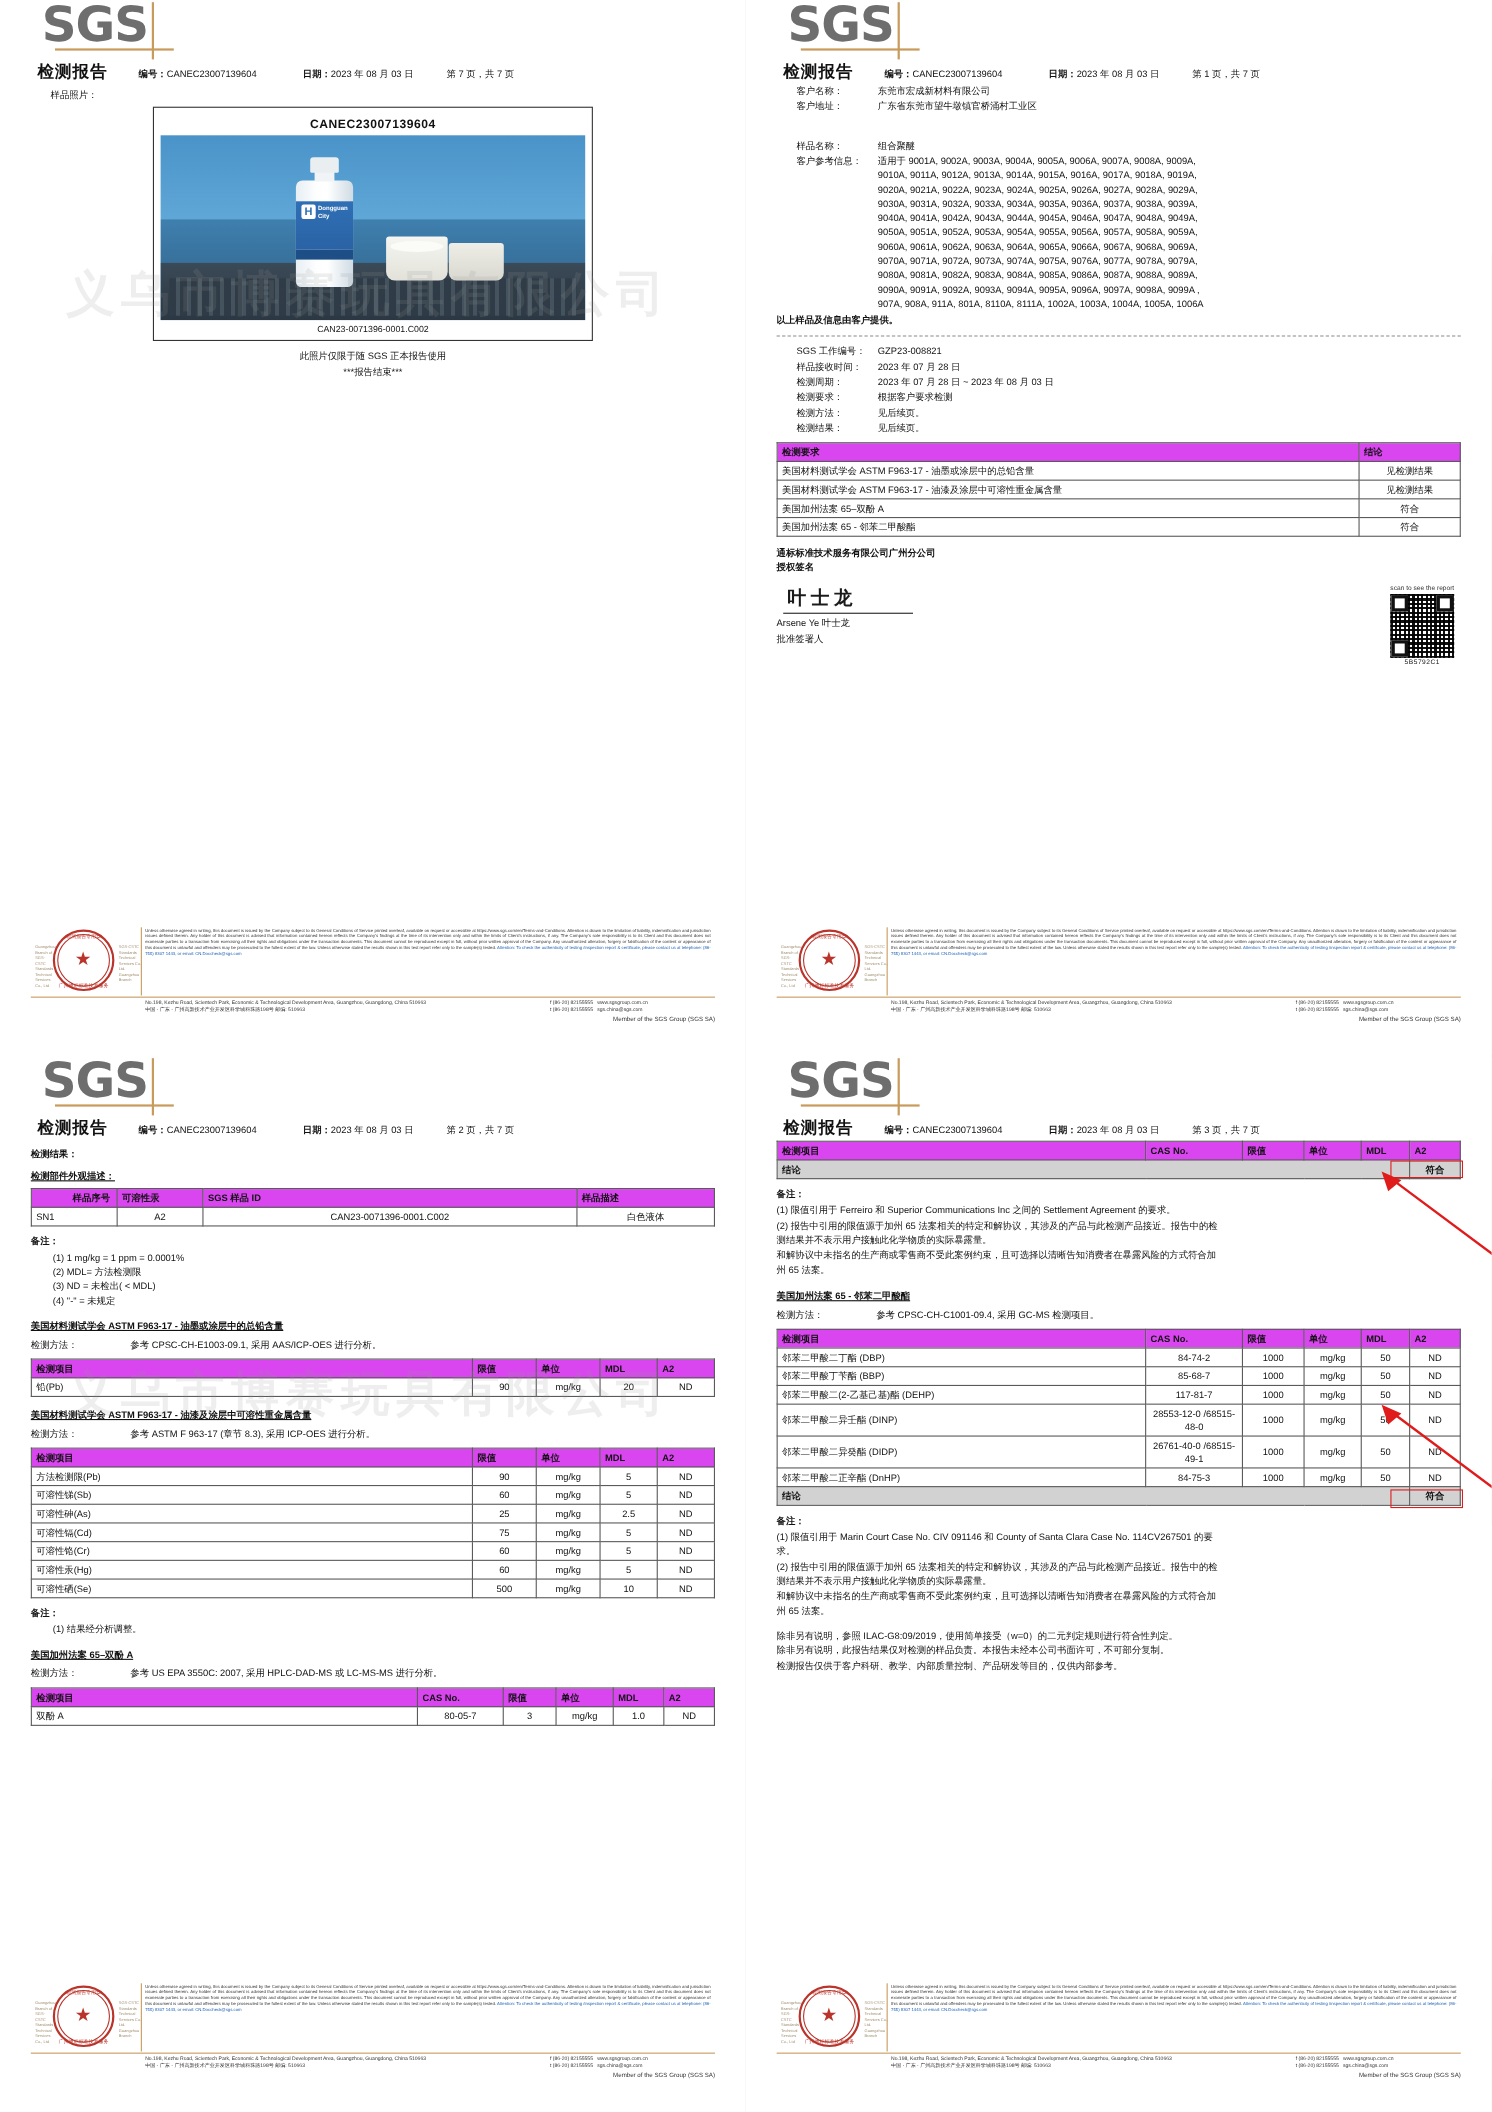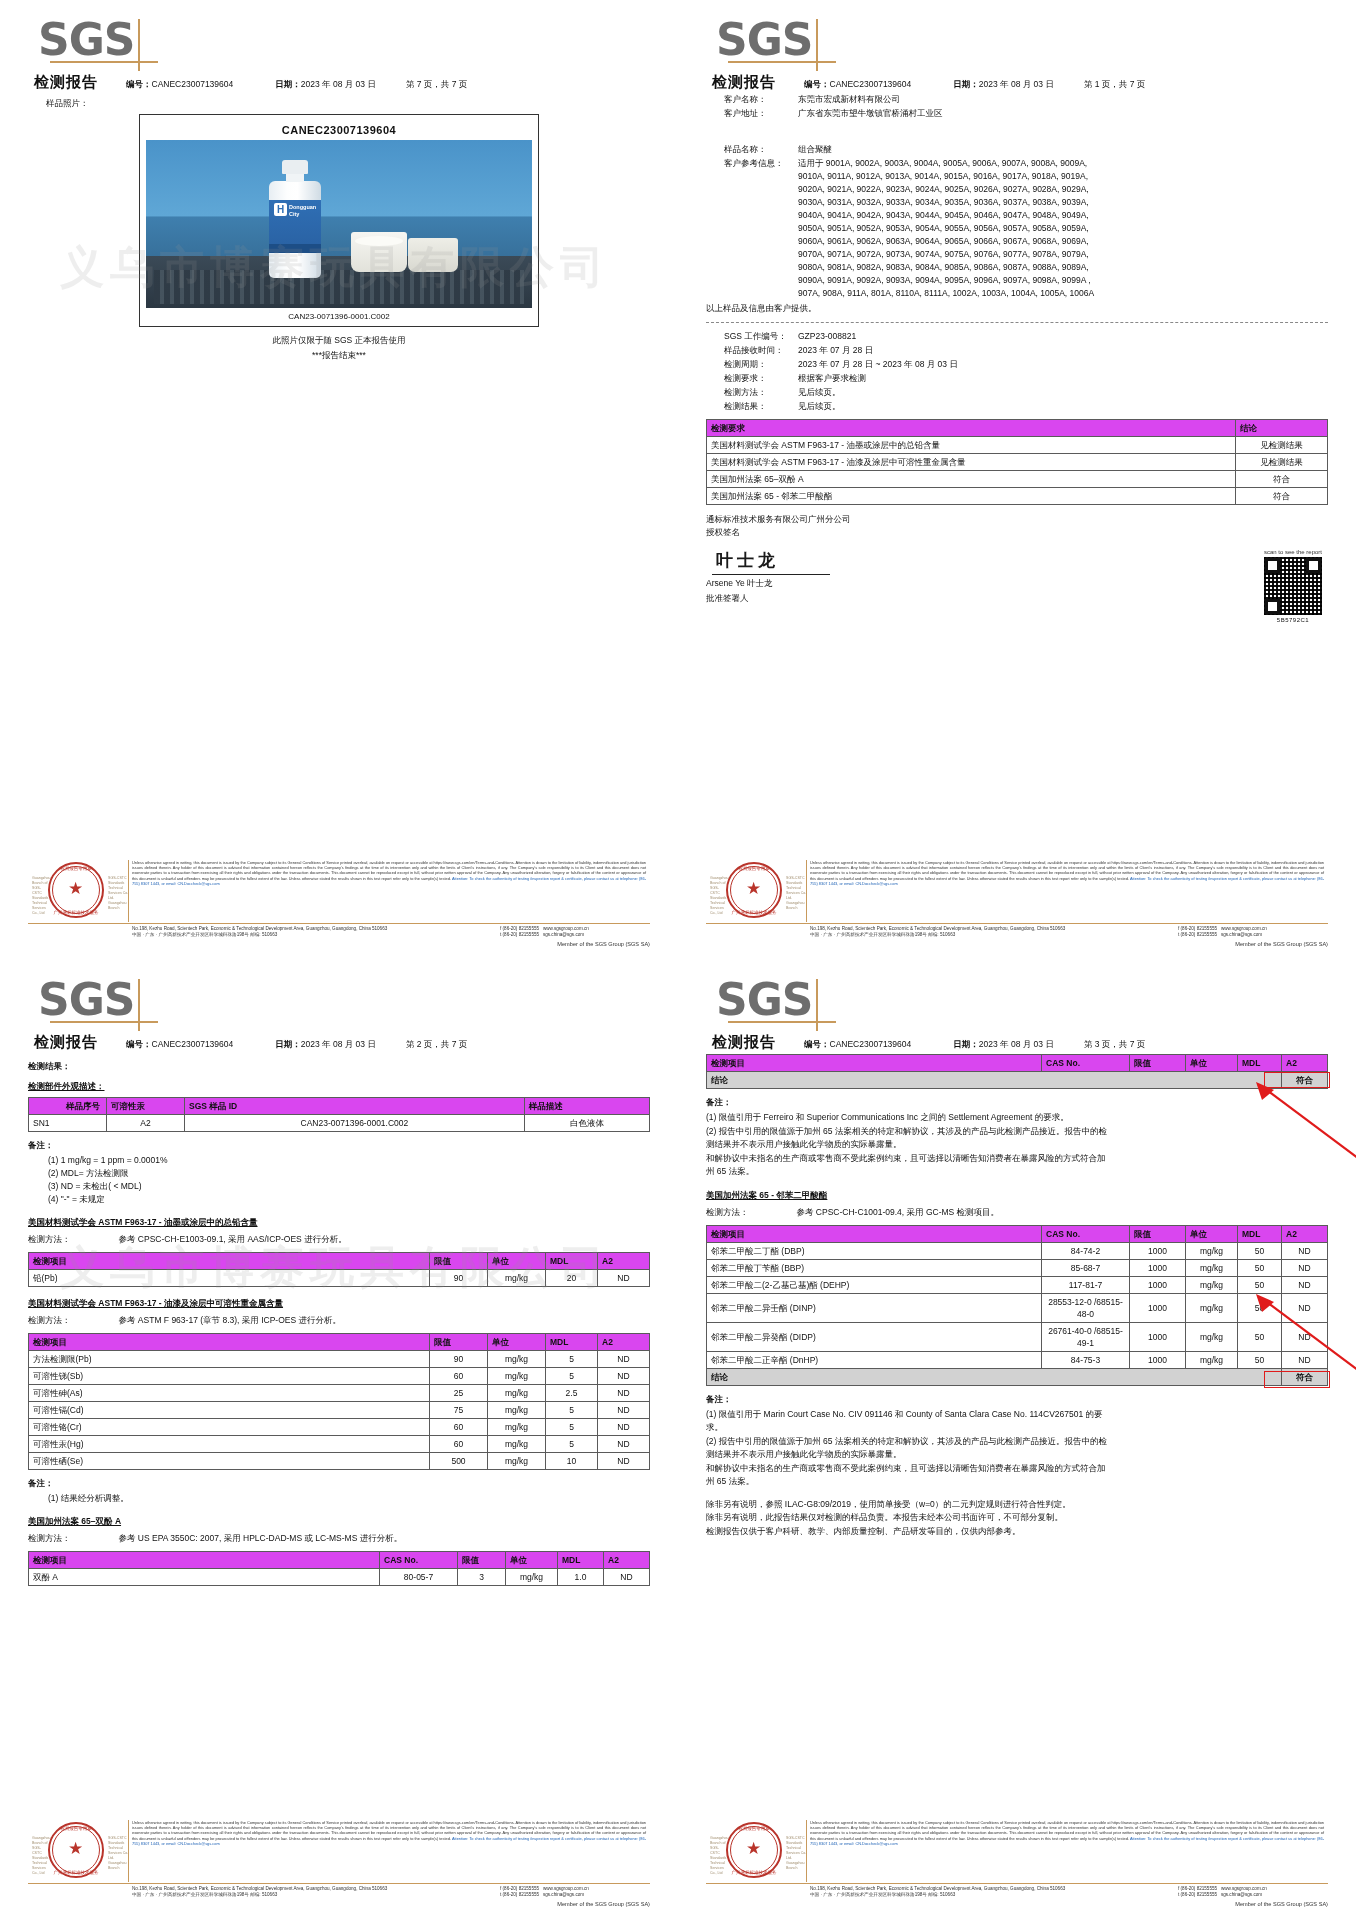--- a/index.html
+++ b/index.html
@@ -12,21 +12,21 @@
     overflow:hidden;
   }
   .sheet { position:absolute; width:678px; height:960px; background:#fff; overflow:hidden; }
   .q1 { left:0;   top:0; }
   .q2 { left:678px; top:0; }
   .q3 { left:0;   top:960px; }
   .q4 { left:678px; top:960px; }
   .vdiv { position:absolute; left:677px; top:0; width:2px; height:1920px; background:#d6d6d6; }
   .hdiv { position:absolute; left:0; top:959px; width:1356px; height:2px; background:#d6d6d6; }
 
-  .page { position:absolute; left:28px; top:17px; width:622px; height:940px; }
+  .page { position:absolute; left:28px; top:0; width:622px; height:940px; }
 
   
   .logo { position:relative; width:120px; height:52px; margin-left:10px; }
   .logo .txt {
     font-family:"DejaVu Sans",sans-serif;
     font-weight:bold; font-size:44px; letter-spacing:-1px;
     color:#6e6e6e; line-height:46px;
   }
   .logo .vbar { position:absolute; left:100px; top:2px; width:1.5px; height:52px; background:#c89a5c; }
   .logo .hbar { position:absolute; left:12px; top:44px; width:108px; height:1.5px; background:#c89a5c; }
@@ -36,21 +36,21 @@
   .rpt-title { font-size:15px; font-weight:bold; letter-spacing:1px; }
   .rpt-no { font-size:8.5px; margin-left:28px; font-weight:bold;}
   .rpt-no span.v { font-weight:normal; }
   .rpt-date { font-size:8.5px; margin-left:42px; font-weight:bold;}
   .rpt-date span.v { font-weight:normal; }
   .rpt-pg { font-size:8.5px; margin-left:30px; }
 
   .kv { display:flex; font-size:8.5px; line-height:13px; margin-top:1px; }
   .kv .k { width:92px; padding-left:18px; flex:none; }
   .kv .v { flex:1; }
-  .note { font-size:8.5px; line-height:13px; }
+  .note { font-size:8.5px; line-height:13px;font-weight:bold; }
   .dashed { border-top:1px dashed #888; margin:7px 0 7px 0; height:0; }
 
   table.t { border-collapse:collapse; width:100%; font-size:8.5px; }
   table.t th, table.t td {
     border:1px solid #5a5a5a; padding:2px 4px; line-height:12px;
   }
   table.t th { background:#d946ef; font-weight:bold; text-align:left; }
   .c { text-align:center; }
   .hdrow td { background:#d2d2d2; font-weight:bold; }
 

